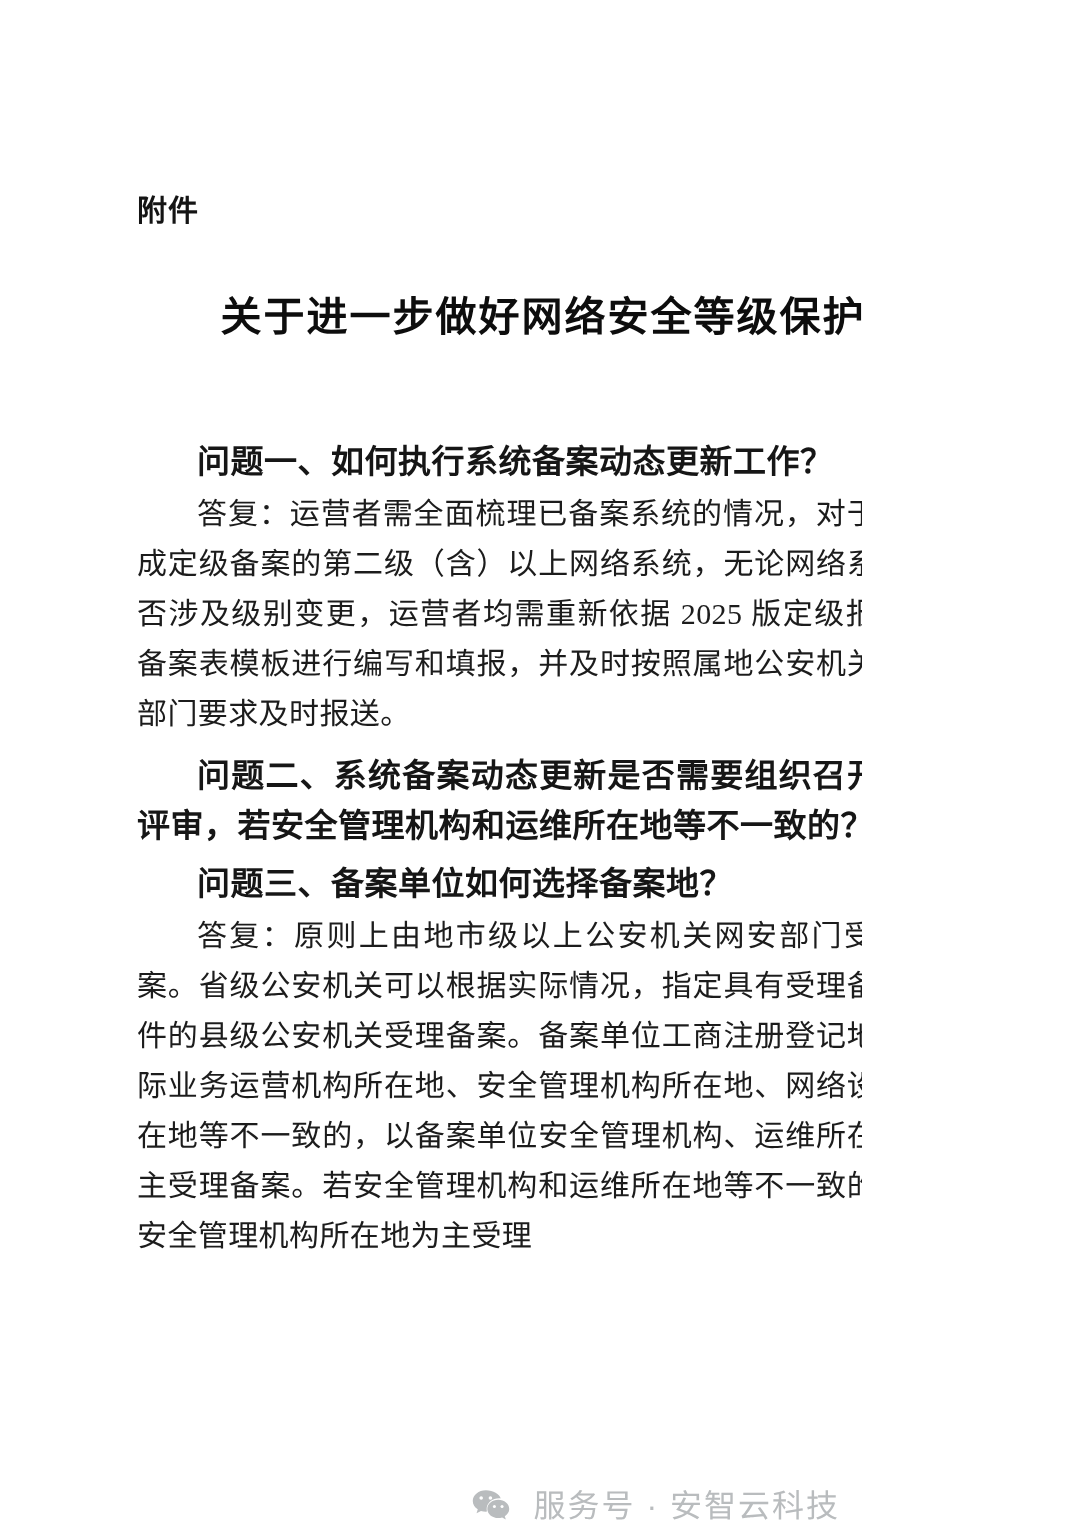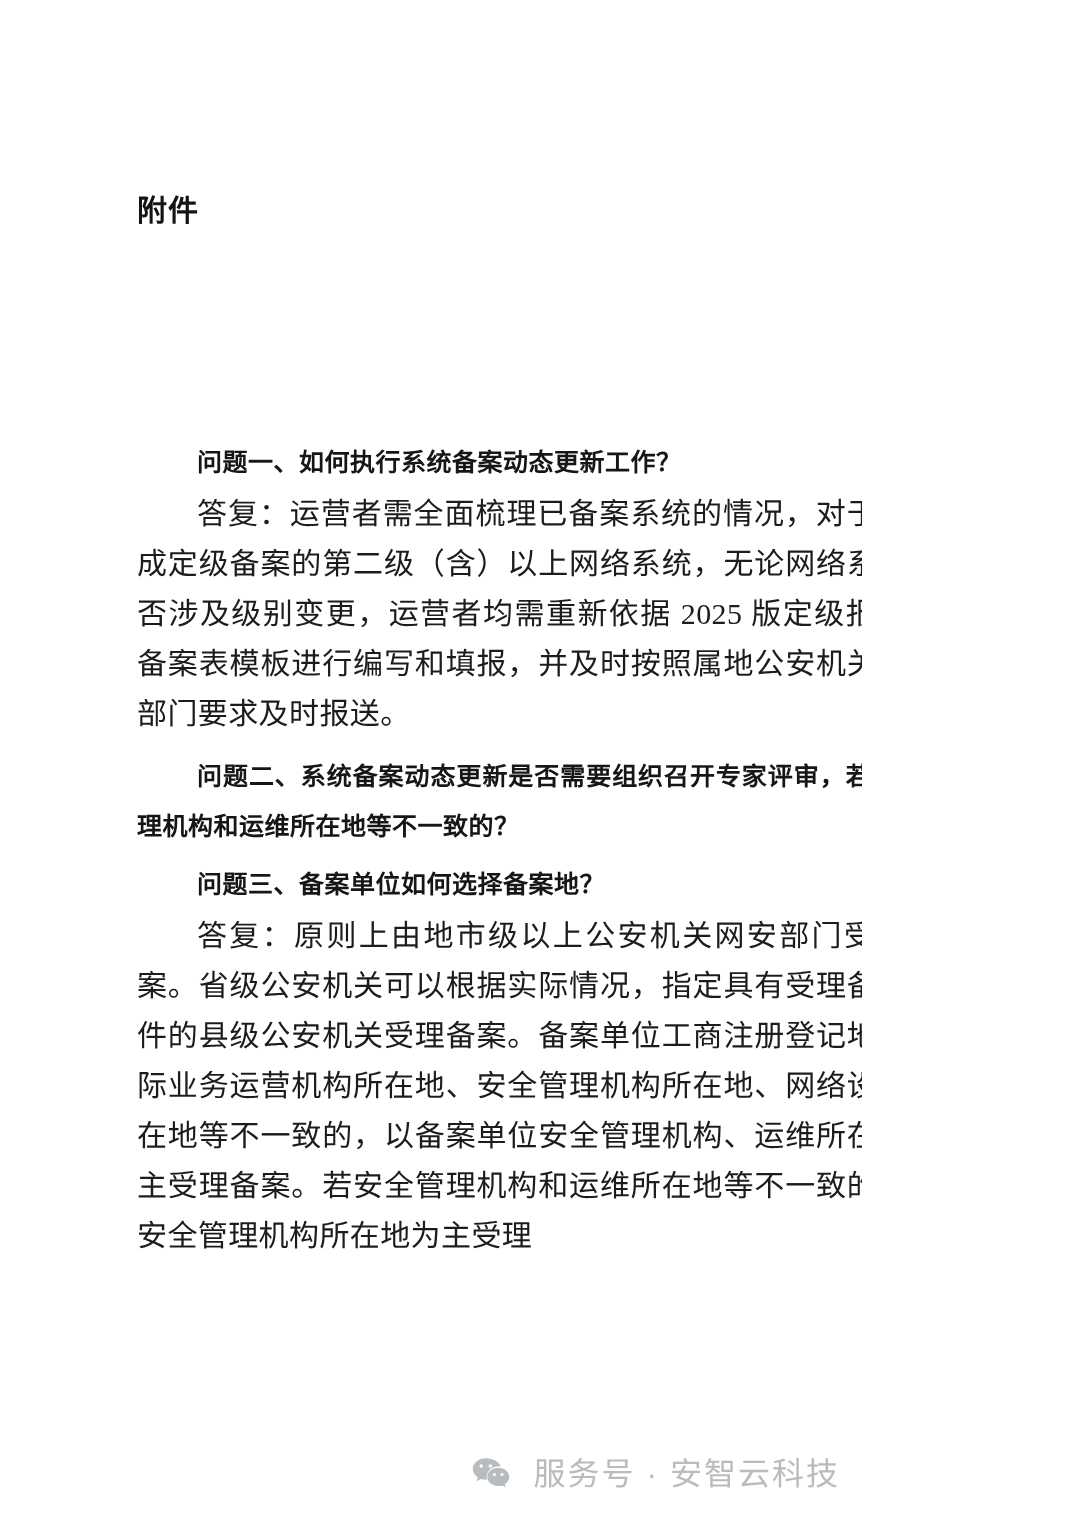--- a/index.html
+++ b/index.html
@@ -56,21 +56,21 @@
   
   .body-block {
     position: absolute;
     left: 137px;
     top: 437px;
     width: 812px;
   }
 
   .q-heading {
     font-family: "Liberation Sans", "DejaVu Sans", sans-serif;
-    font-size: 25px;
+    font-size: 33px;
     font-weight: 600;
     line-height: 50px;
     letter-spacing: 0.5px;
     color: #161616;
     text-align: justify;
     text-justify: inter-ideograph;
     text-indent: 60px;
     margin: 0 0 2px 0;
   }
 
@@ -86,21 +86,21 @@
     margin: 0 10px 4px 0;
   }
 
   .spacer-q2 { height: 8px; }
   .spacer-q3 { height: 6px; }
 
   
   .footer-watermark {
     position: absolute;
     right: 22px;
-    bottom: 36px;
+    bottom: 4px;
     display: flex;
     align-items: center;
     gap: 24px;
     color: #b9bcbe;
   }
   .wechat-icon {
     width: 38px;
     height: 34px;
     display: block;
   }
@@ -114,20 +114,21 @@
   }
 </style>
 </head>
 <body>
 
 <div class="page">
 
   <div class="attach-label">附件</div>
 
   <div class="doc-title">
+    <span class="tl">关于进一步做好网络安全等级保护</span>
   </div>
 
   <div class="body-block">
 
     <p class="q-heading">问题一、如何执行系统备案动态更新工作？</p>
     <p class="answer">答复：运营者需全面梳理已备案系统的情况，对于已完成定级备案的第二级（含）以上网络系统，无论网络系统是否涉及级别变更，运营者均需重新依据 2025 版定级报告和备案表模板进行编写和填报，并及时按照属地公安机关网安部门要求及时报送。</p>
 
     <div class="spacer-q2"></div>
 
     <p class="q-heading">问题二、系统备案动态更新是否需要组织召开专家评审，若安全管理机构和运维所在地等不一致的？</p>

